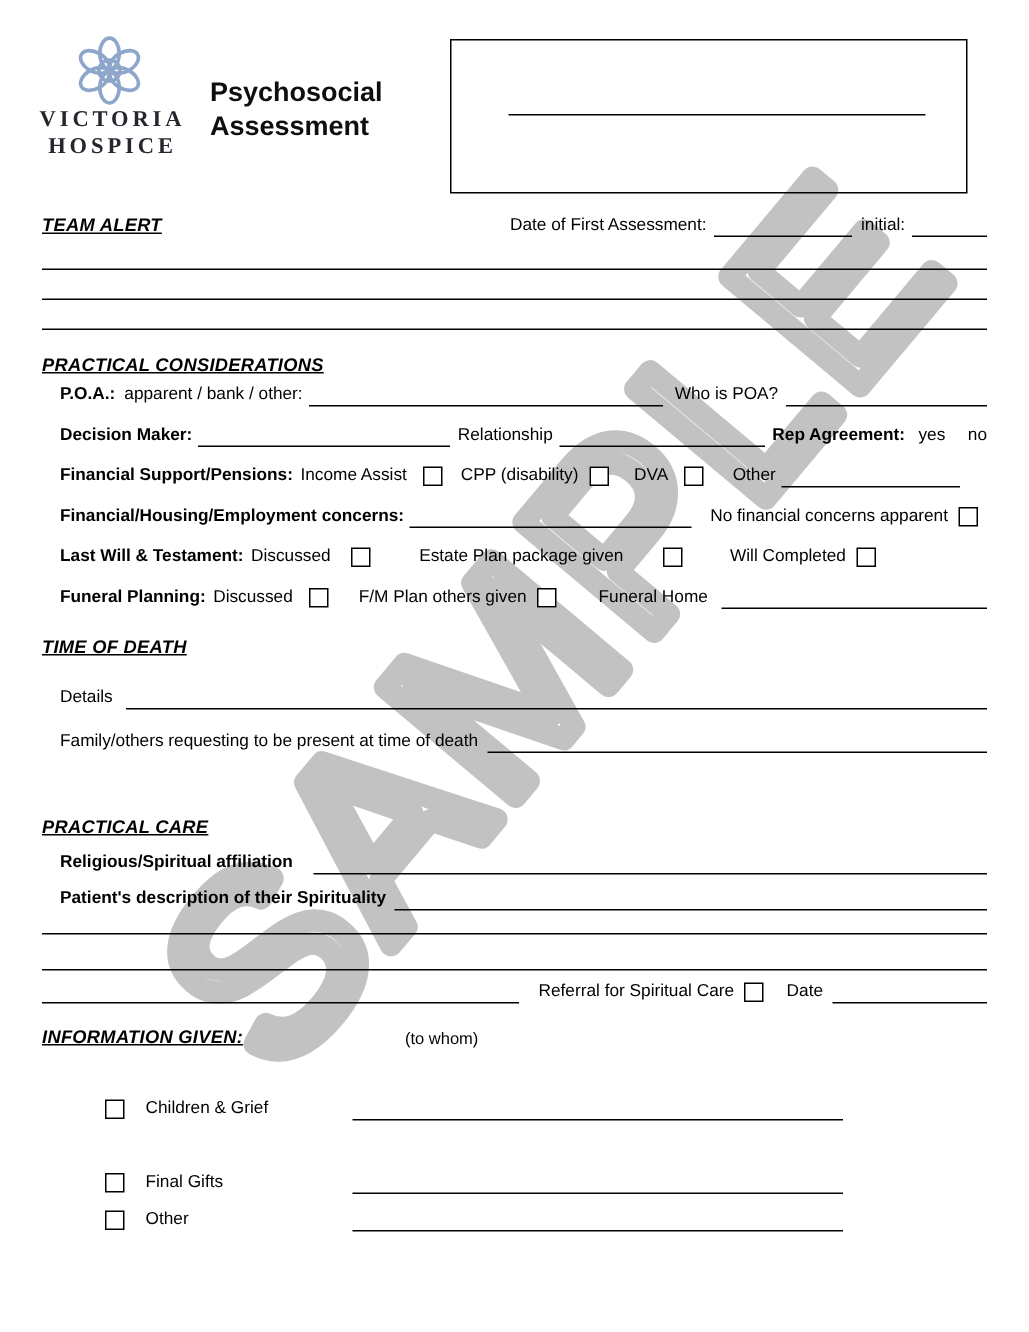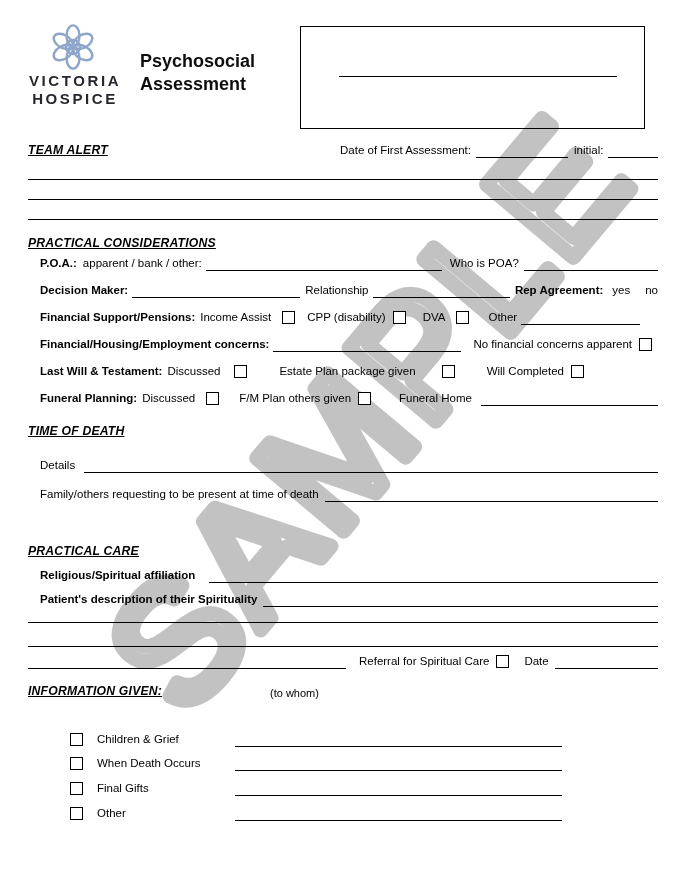--- a/index.html
+++ b/index.html
@@ -11,21 +11,21 @@
   .row{position:absolute;display:flex;align-items:flex-end;font-size:11.5px;
        white-space:nowrap;line-height:1.2;height:16px;}
   .t{flex:0 0 auto;}
   .b{font-weight:700;}
   .gap{flex:0 0 auto;}
   .blank{flex:0 0 auto;border-bottom:1.4px solid #000;height:13px;}
   .fill{flex:1 1 auto;border-bottom:1.4px solid #000;height:13px;}
   .cb{flex:0 0 auto;width:11px;height:11px;border:1.4px solid #000;background:#fff;margin:0 0 1px 7px;}
   .hr{position:absolute;border-top:1.5px solid #000;height:0;}
   .orgname{position:absolute;left:14px;top:72px;width:122px;text-align:center;
-           font-weight:700;font-size:15px;letter-spacing:2.6px;line-height:17.5px;color:#26262e;}
+           font-weight:700;font-size:15px;letter-spacing:2.6px;line-height:17.5px;color:#26262e;font-family:Liberation Serif, serif;}
   .title{position:absolute;left:140px;top:50px;font-weight:700;font-size:18px;line-height:22.5px;color:#0e0e0e;}
   .pbox{position:absolute;left:300px;top:26px;width:343px;height:101px;border:1.7px solid #000;background:transparent;}
   .pbox .pline{position:absolute;left:38px;top:49px;width:278px;border-bottom:1.3px solid #000;}
   .pbox .pcap{position:absolute;left:0;top:54px;width:100%;text-align:center;font-size:10.5px;}
 </style>
 </head>
 <body>
 
 <div class="page">
 
@@ -196,26 +196,20 @@
   <div class="row" style="left:270px;top:684px">
     <span class="t" style="font-size:11px">(to whom)</span>
   </div>
 
   <div class="row" style="left:70px;top:731px;width:492px">
     <span class="cb" style="margin-left:0"></span>
     <span class="gap" style="width:14px"></span>
     <span class="t" style="width:138px">Children &amp; Grief</span>
     <span class="fill"></span>
   </div>
-  <div class="row" style="left:70px;top:755px;width:492px">
-    <span class="cb" style="margin-left:0"></span>
-    <span class="gap" style="width:14px"></span>
-    <span class="t" style="width:138px">When Death Occurs</span>
-    <span class="fill"></span>
-  </div>
   <div class="row" style="left:70px;top:780px;width:492px">
     <span class="cb" style="margin-left:0"></span>
     <span class="gap" style="width:14px"></span>
     <span class="t" style="width:138px">Final Gifts</span>
     <span class="fill"></span>
   </div>
   <div class="row" style="left:70px;top:805px;width:492px">
     <span class="cb" style="margin-left:0"></span>
     <span class="gap" style="width:14px"></span>
     <span class="t" style="width:138px">Other</span>

